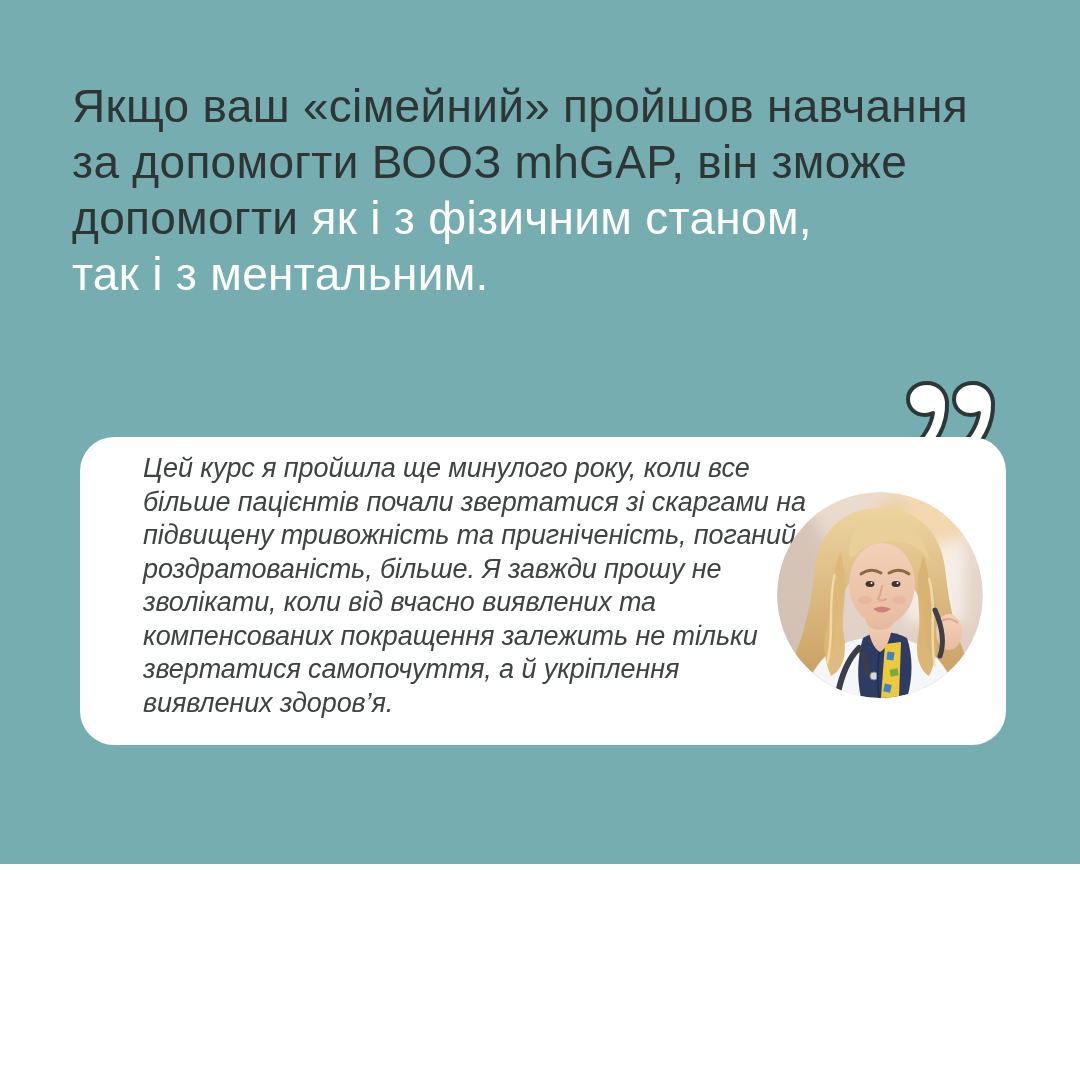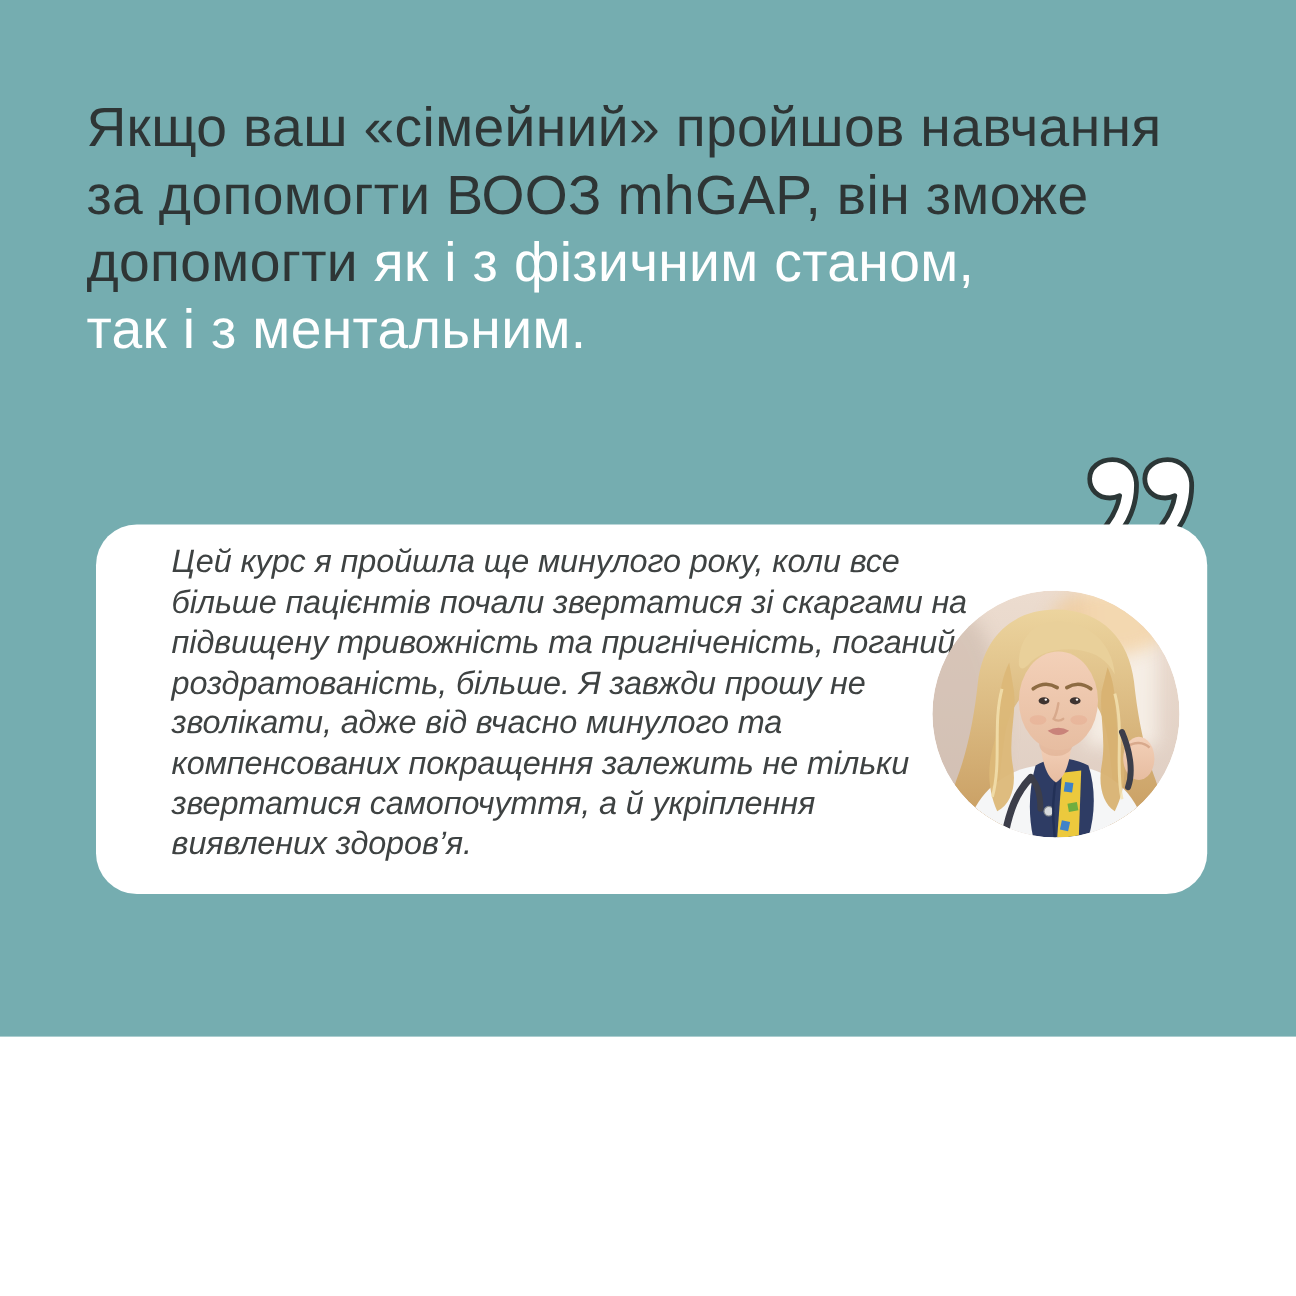--- a/index.html
+++ b/index.html
@@ -54,21 +54,21 @@
     <path d="M21 3 C32 3 40 11 41 22 C42 44 31 66 10 80 L3 71 C17 59 25 46 27 33 C25 34 22 35 19 35 C9 35 2 28 2 19 C2 10 10 3 21 3 Z"></path>
     <path transform="translate(46,0)" d="M21 3 C32 3 40 11 41 22 C42 44 31 66 10 80 L3 71 C17 59 25 46 27 33 C25 34 22 35 19 35 C9 35 2 28 2 19 C2 10 10 3 21 3 Z"></path>
   </svg>
 
   <div class="card">
     <div class="quote-text" id="quote-lines">
         <div class="q-line"><span class="">Цей курс я пройшла ще минулого року, коли все</span></div>
         <div class="q-line"><span class="">більше пацієнтів почали звертатися зі скаргами на</span></div>
         <div class="q-line"><span class="">підвищену тривожність та пригніченість, поганий</span></div>
         <div class="q-line"><span class="">роздратованість, більше. Я завжди прошу не</span></div>
-        <div class="q-line"><span class="">зволікати, адже від вчасно минулого та</span></div>
+        <div class="q-line"><span class="">зволікати, коли від вчасно виявлених та</span></div>
         <div class="q-line"><span class="">компенсованих покращення залежить не тільки</span></div>
         <div class="q-line"><span class="">звертатися самопочуття, </span><span class="bold">а й укріплення</span></div>
         <div class="q-line"><span class="bold">виявлених здоров’я.</span></div>
       </div>
 
     <div class="avatar">
       <svg width="206" height="206" viewBox="0 0 206 206">
         <defs>
           <clipPath id="circ">
               <circle cx="103" cy="103" r="103"></circle>

